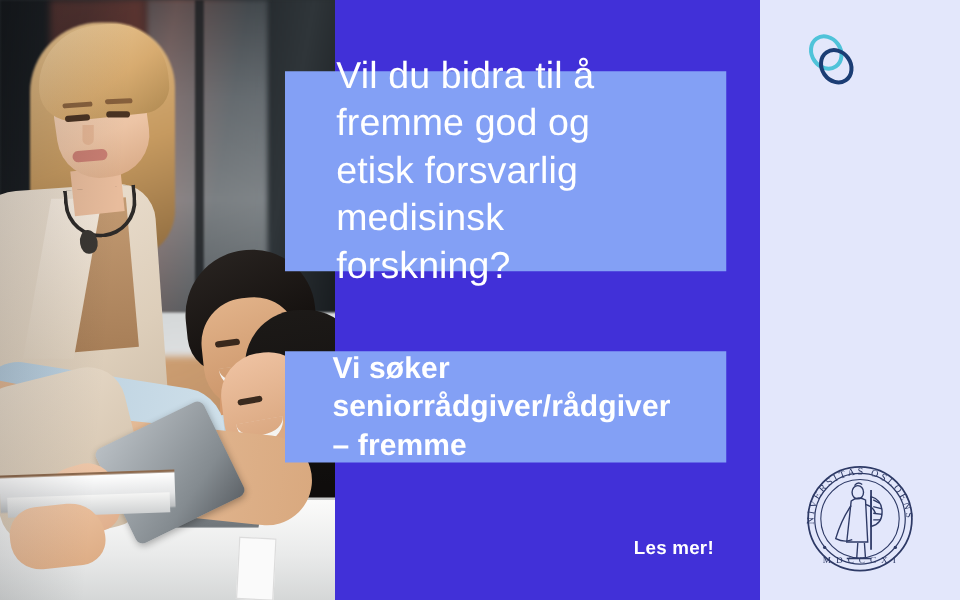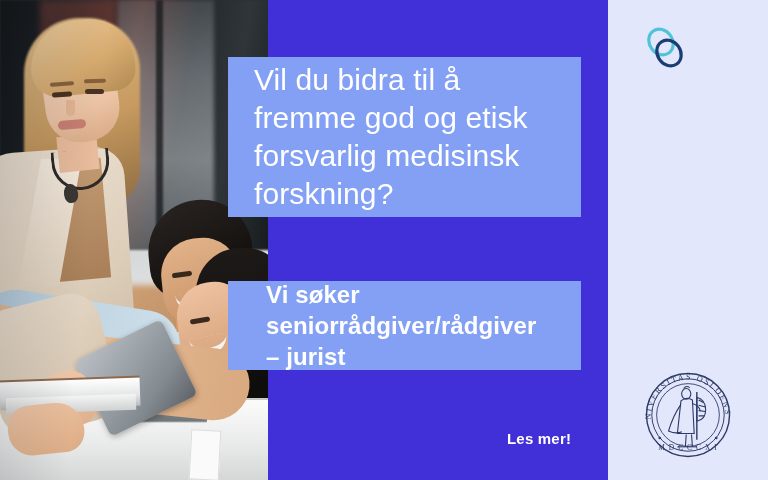--- a/index.html
+++ b/index.html
@@ -273,21 +273,21 @@
     display:flex; align-items:center;
   }
   .box-headline { left:228px; top:57px; width:353px; height:160px; }
   .box-subline  { left:228px; top:281px; width:353px; height:89px; }
 
   .headline {
     color:#ffffff;
     font-size:30px;
     line-height:38px;
     font-weight:400;
-    padding:0 26px;
+    padding:0 41px;
     letter-spacing:.1px;
   }
   .subline {
     color:#ffffff;
     font-size:24px;
     line-height:31px;
     font-weight:700;
     padding:0 38px;
     letter-spacing:.1px;
   }
@@ -388,21 +388,21 @@
 
   <div class="panel-blue"></div>
 
   <div class="panel-light"></div>
 
   <div class="box box-headline">
     <div class="headline">Vil du bidra til å fremme god og etisk forsvarlig medisinsk forskning?</div>
   </div>
 
   <div class="box box-subline">
-    <div class="subline">Vi søker seniorrådgiver/rådgiver – jurist</div>
+    <div class="subline">Vi søker seniorrådgiver/rådgiver – fremme</div>
   </div>
 
   <div class="cta">Les mer!</div>
 
   <div class="rek-logo">
     <svg width="40" height="42" viewBox="0 0 40 42">
       <ellipse cx="15" cy="15" rx="11.5" ry="13.5" transform="rotate(-35 15 15)" fill="none" stroke="#4fc3d9" stroke-width="3.2"></ellipse>
       <ellipse cx="23" cy="26" rx="11.5" ry="13.5" transform="rotate(-35 23 26)" fill="none" stroke="#1b3d74" stroke-width="3.2"></ellipse>
     </svg>
   </div>

